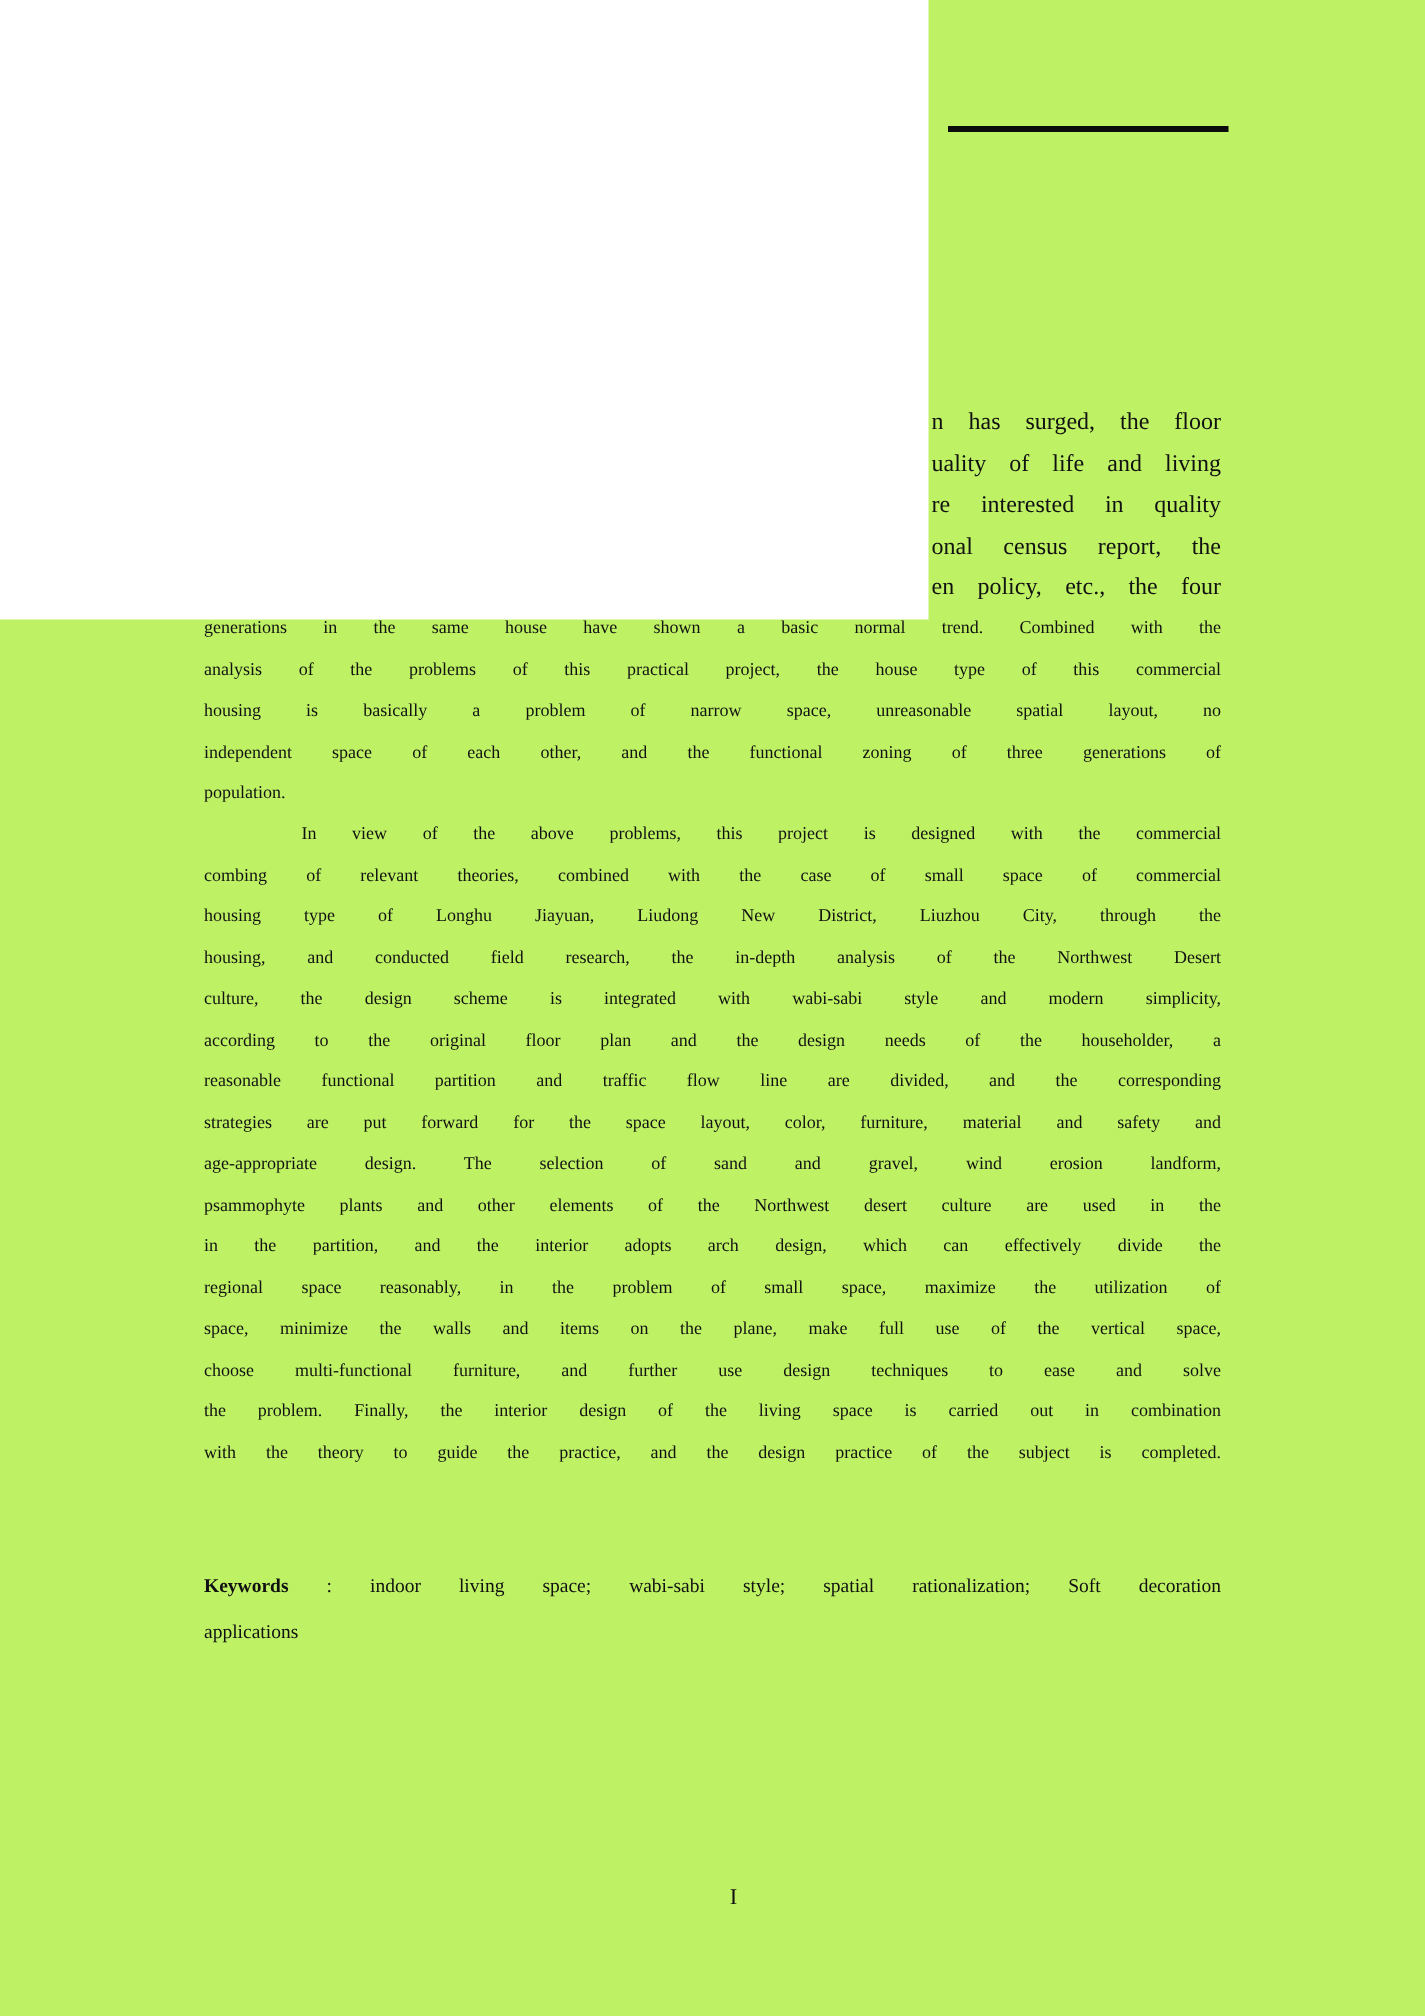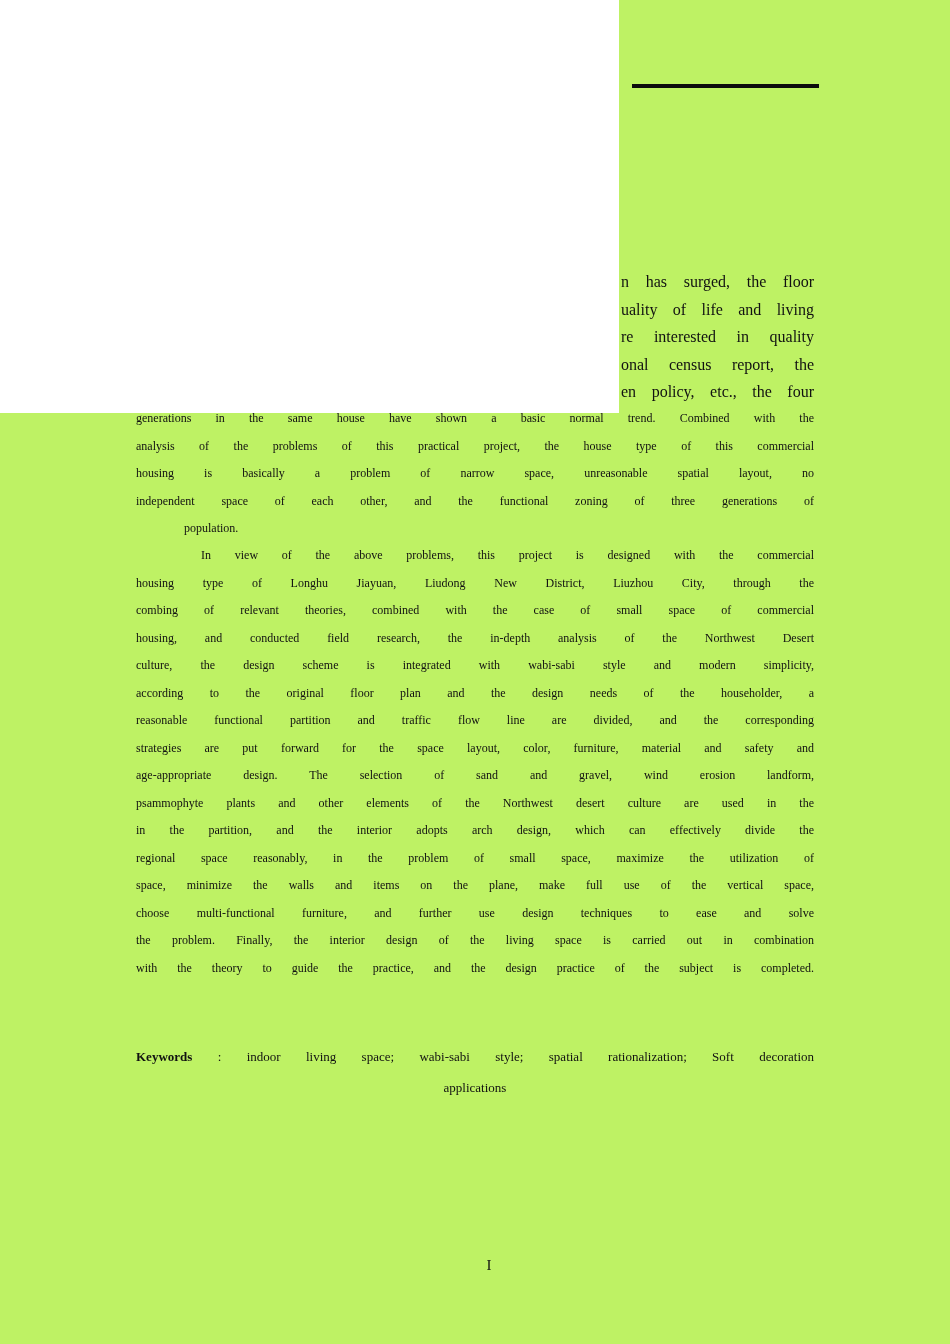--- a/index.html
+++ b/index.html
@@ -61,21 +61,21 @@
     font-size: 13px;
     line-height: 31px;
     z-index: 1;
   }
   .kw-line1 {
     text-align: justify;
     text-align-last: justify;
     -moz-text-align-last: justify;
   }
   .kw-label { font-weight: bold; }
-  .kw-line2 { text-align: center; }
+  .kw-line2 { text-align: left; }
   .page-number {
     position: absolute;
     left: 455px; top: 1257px;
     width: 68px;
     text-align: center;
     font-size: 15px;
     line-height: 16px;
     z-index: 1;
   }
 </style>
@@ -92,27 +92,27 @@
       <div class="tline">re interested in quality</div>
       <div class="tline">onal census report, the</div>
       <div class="tline">en policy, etc., the four</div>
     </div>
 
   <div class="textblock para1-cont">
       <div class="tline">generations in the same house have shown a basic normal trend. Combined with the</div>
       <div class="tline">analysis of the problems of this practical project, the house type of this commercial</div>
       <div class="tline">housing is basically a problem of narrow space, unreasonable spatial layout, no</div>
       <div class="tline">independent space of each other, and the functional zoning of three generations of</div>
-      <div class="tline" style="text-align-last: left; margin-left: 48px;">population.</div>
+      <div class="tline" style="text-align-last: left;">population.</div>
     </div>
 
   <div class="textblock para2">
       <div class="tline" style="padding-left: 65px; font-family: Liberation Serif, serif;">In view of the above problems, this project is designed with the commercial</div>
+      <div class="tline">combing of relevant theories, combined with the case of small space of commercial</div>
       <div class="tline">housing type of Longhu Jiayuan, Liudong New District, Liuzhou City, through the</div>
-      <div class="tline">combing of relevant theories, combined with the case of small space of commercial</div>
       <div class="tline">housing, and conducted field research, the in-depth analysis of the Northwest Desert</div>
       <div class="tline">culture, the design scheme is integrated with wabi-sabi style and modern simplicity,</div>
       <div class="tline">according to the original floor plan and the design needs of the householder, a</div>
       <div class="tline">reasonable functional partition and traffic flow line are divided, and the corresponding</div>
       <div class="tline">strategies are put forward for the space layout, color, furniture, material and safety and</div>
       <div class="tline">age-appropriate design. The selection of sand and gravel, wind erosion landform,</div>
       <div class="tline">psammophyte plants and other elements of the Northwest desert culture are used in the</div>
       <div class="tline">in the partition, and the interior adopts arch design, which can effectively divide the</div>
       <div class="tline">regional space reasonably, in the problem of small space, maximize the utilization of</div>
       <div class="tline">space, minimize the walls and items on the plane, make full use of the vertical space,</div>

